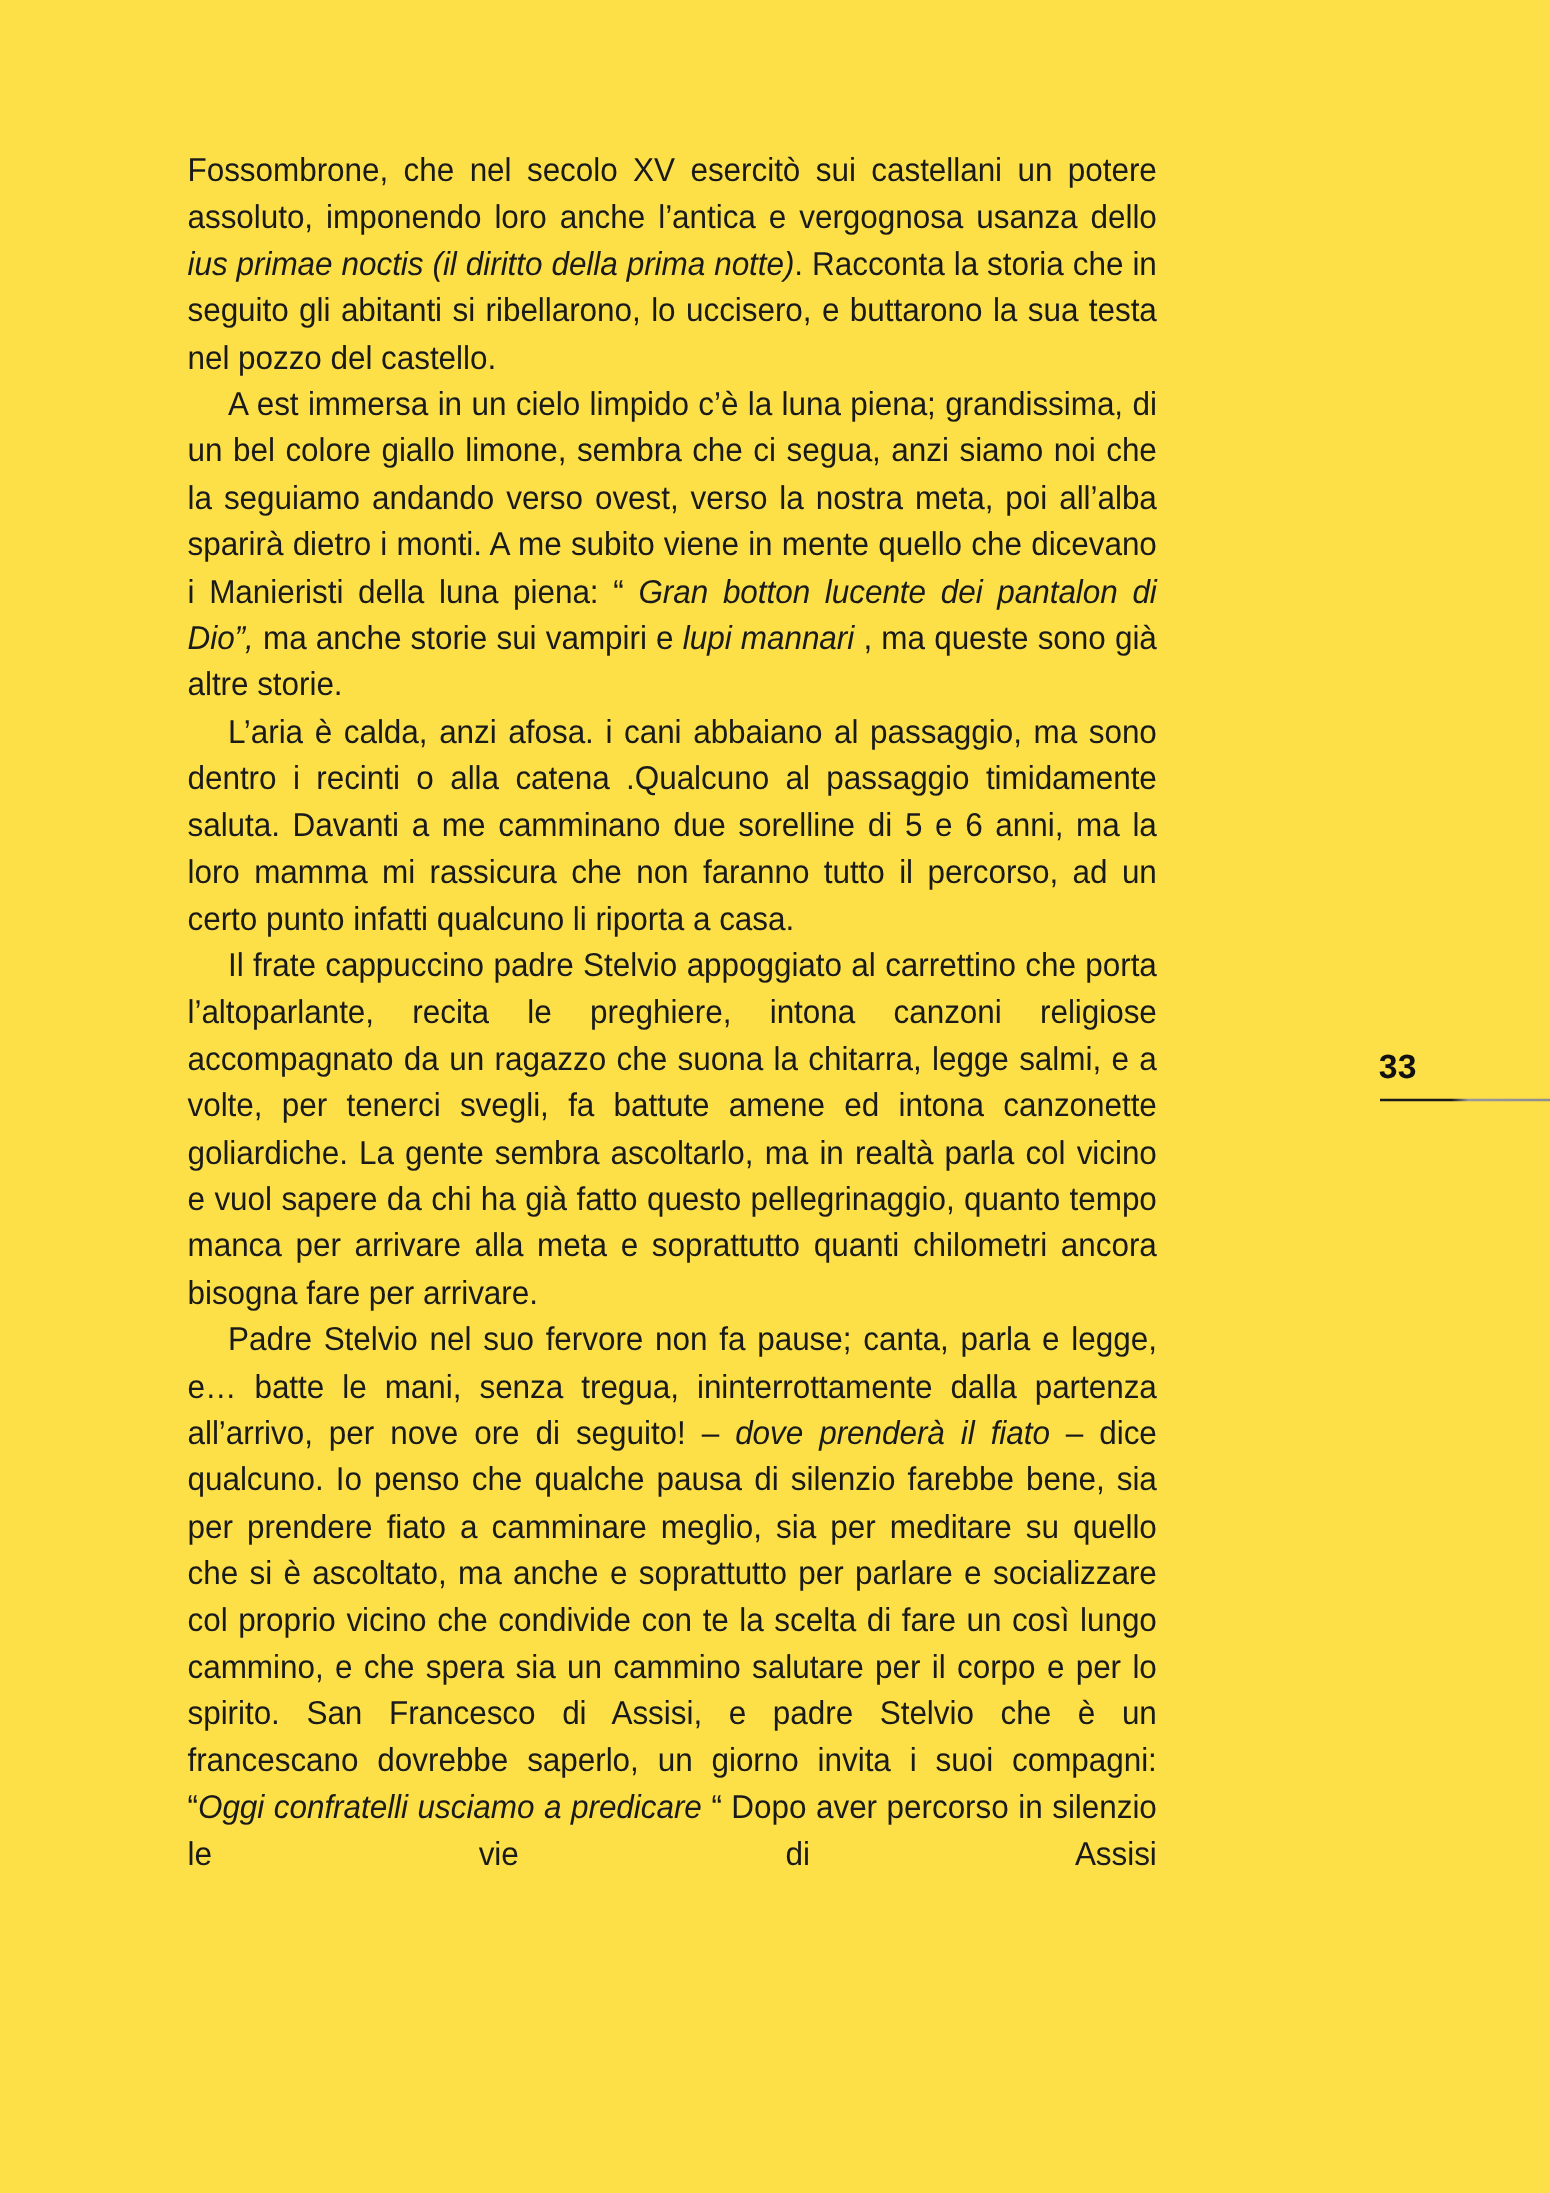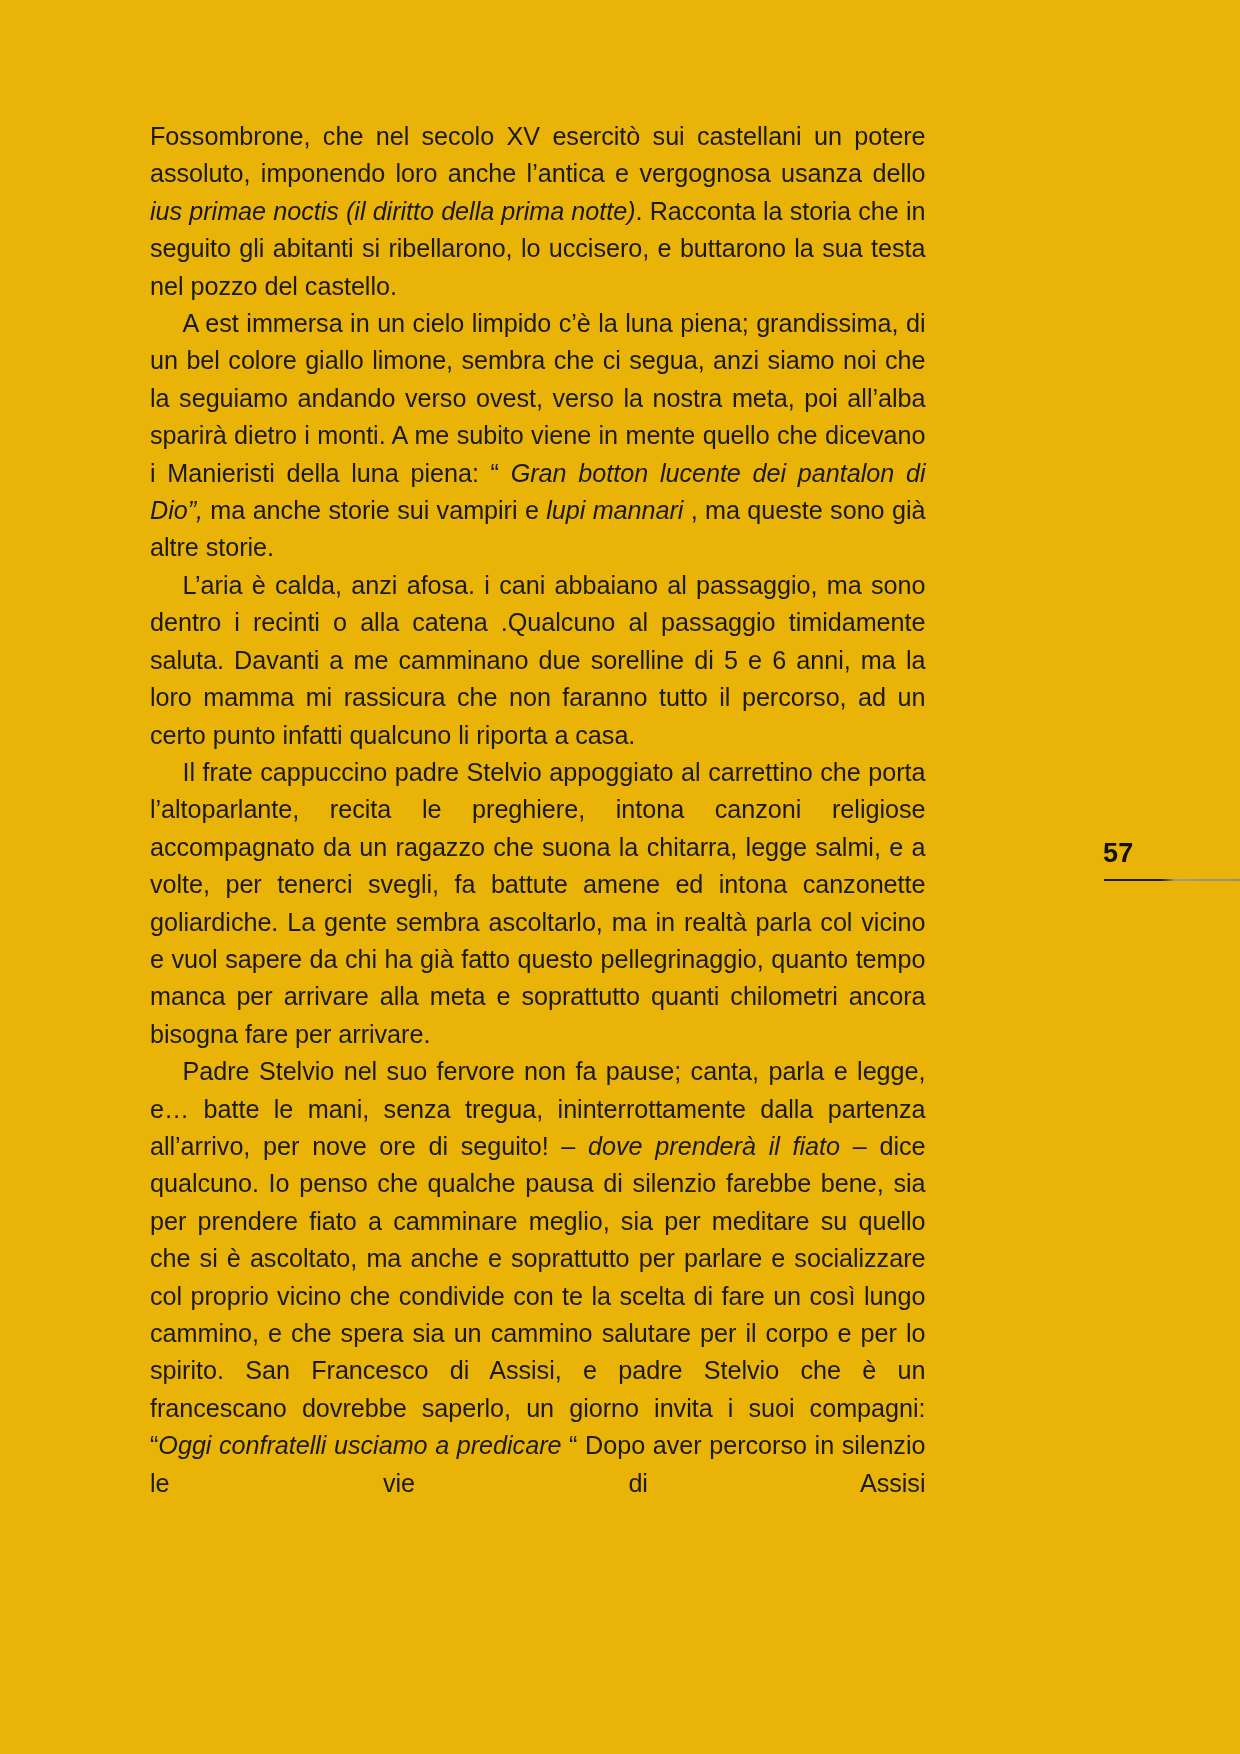--- a/index.html
+++ b/index.html
@@ -13,21 +13,21 @@
     position: relative;
     overflow: hidden;
     font-family: "Liberation Sans", "DejaVu Sans", sans-serif;
     color: #1a1a1a;
     -webkit-font-smoothing: antialiased;
   }
 
   #page {
     position: absolute;
     inset: 0;
-    background: #eab308;
+    background: #fde047;
   }
 
   
   #textblock {
     position: absolute;
     left: 150px;
     top: 118px;
     width: 812px;
     font-size: 26.4px;
     line-height: 37.4px;
@@ -92,17 +92,17 @@
 
   <div id="textblock">
       <p><span>Fossombrone, che nel secolo XV esercitò sui castellani un potere assoluto, imponendo loro anche l’antica e vergognosa usanza dello </span><i>ius primae noctis (il diritto della prima notte)</i><span>. Racconta la storia che in seguito gli abitanti si ribellarono, lo uccisero, e buttarono la sua testa nel pozzo del castello.</span></p>
       <p class="indent"><span>A est immersa in un cielo limpido c’è la luna piena; grandissima, di un bel colore giallo limone, sembra che ci segua, anzi siamo noi che la seguiamo andando verso ovest, verso la nostra meta, poi all’alba sparirà dietro i monti. A me subito viene in mente quello che dicevano i Manieristi della luna piena: “ </span><i>Gran botton lucente dei pantalon di Dio”,</i><span> ma anche  storie sui vampiri e </span><i>lupi mannari</i><span> , ma queste sono già altre storie.</span></p>
       <p class="indent"><span>L’aria è calda, anzi afosa. i cani abbaiano al passaggio, ma sono dentro i recinti o alla catena .Qualcuno al passaggio timidamente saluta. Davanti a me camminano due sorelline di 5 e 6 anni, ma la loro mamma mi rassicura che non faranno tutto il percorso, ad un certo punto infatti qualcuno li riporta a casa.</span></p>
       <p class="indent"><span> Il frate cappuccino padre Stelvio appoggiato al carrettino che porta l’altoparlante, recita le preghiere, intona canzoni religiose accompagnato da un ragazzo che suona la chitarra, legge salmi, e a volte, per tenerci svegli, fa battute amene ed intona canzonette goliardiche. La gente sembra ascoltarlo, ma in realtà parla col vicino e vuol sapere da chi ha già fatto questo pellegrinaggio, quanto tempo manca per arrivare alla meta e soprattutto quanti chilometri ancora bisogna fare per arrivare.</span></p>
       <p class="indent lastpara"><span> Padre Stelvio nel suo fervore non fa pause; canta, parla e legge, e… batte le mani, senza tregua, ininterrottamente dalla partenza all’arrivo, per nove ore di seguito! – </span><i>dove prenderà il fiato</i><span> – dice qualcuno. Io penso che qualche pausa di silenzio farebbe bene,  sia per prendere fiato a camminare meglio, sia per meditare su quello che si è ascoltato, ma anche e soprattutto per parlare e socializzare col proprio vicino che condivide con te la scelta di fare un così lungo cammino, e che spera  sia un cammino salutare per il corpo e per lo spirito. San Francesco di Assisi, e padre Stelvio che è un francescano dovrebbe saperlo, un giorno invita i suoi compagni: “</span><i>Oggi confratelli usciamo a predicare</i><span> “ Dopo aver percorso in silenzio le vie di Assisi</span></p>
     </div>
 
   <div id="folio">
-    <div class="num">57</div>
+    <div class="num">33</div>
     <div class="rule"></div>
   </div>
 
 </div>
 
 </body></html>

